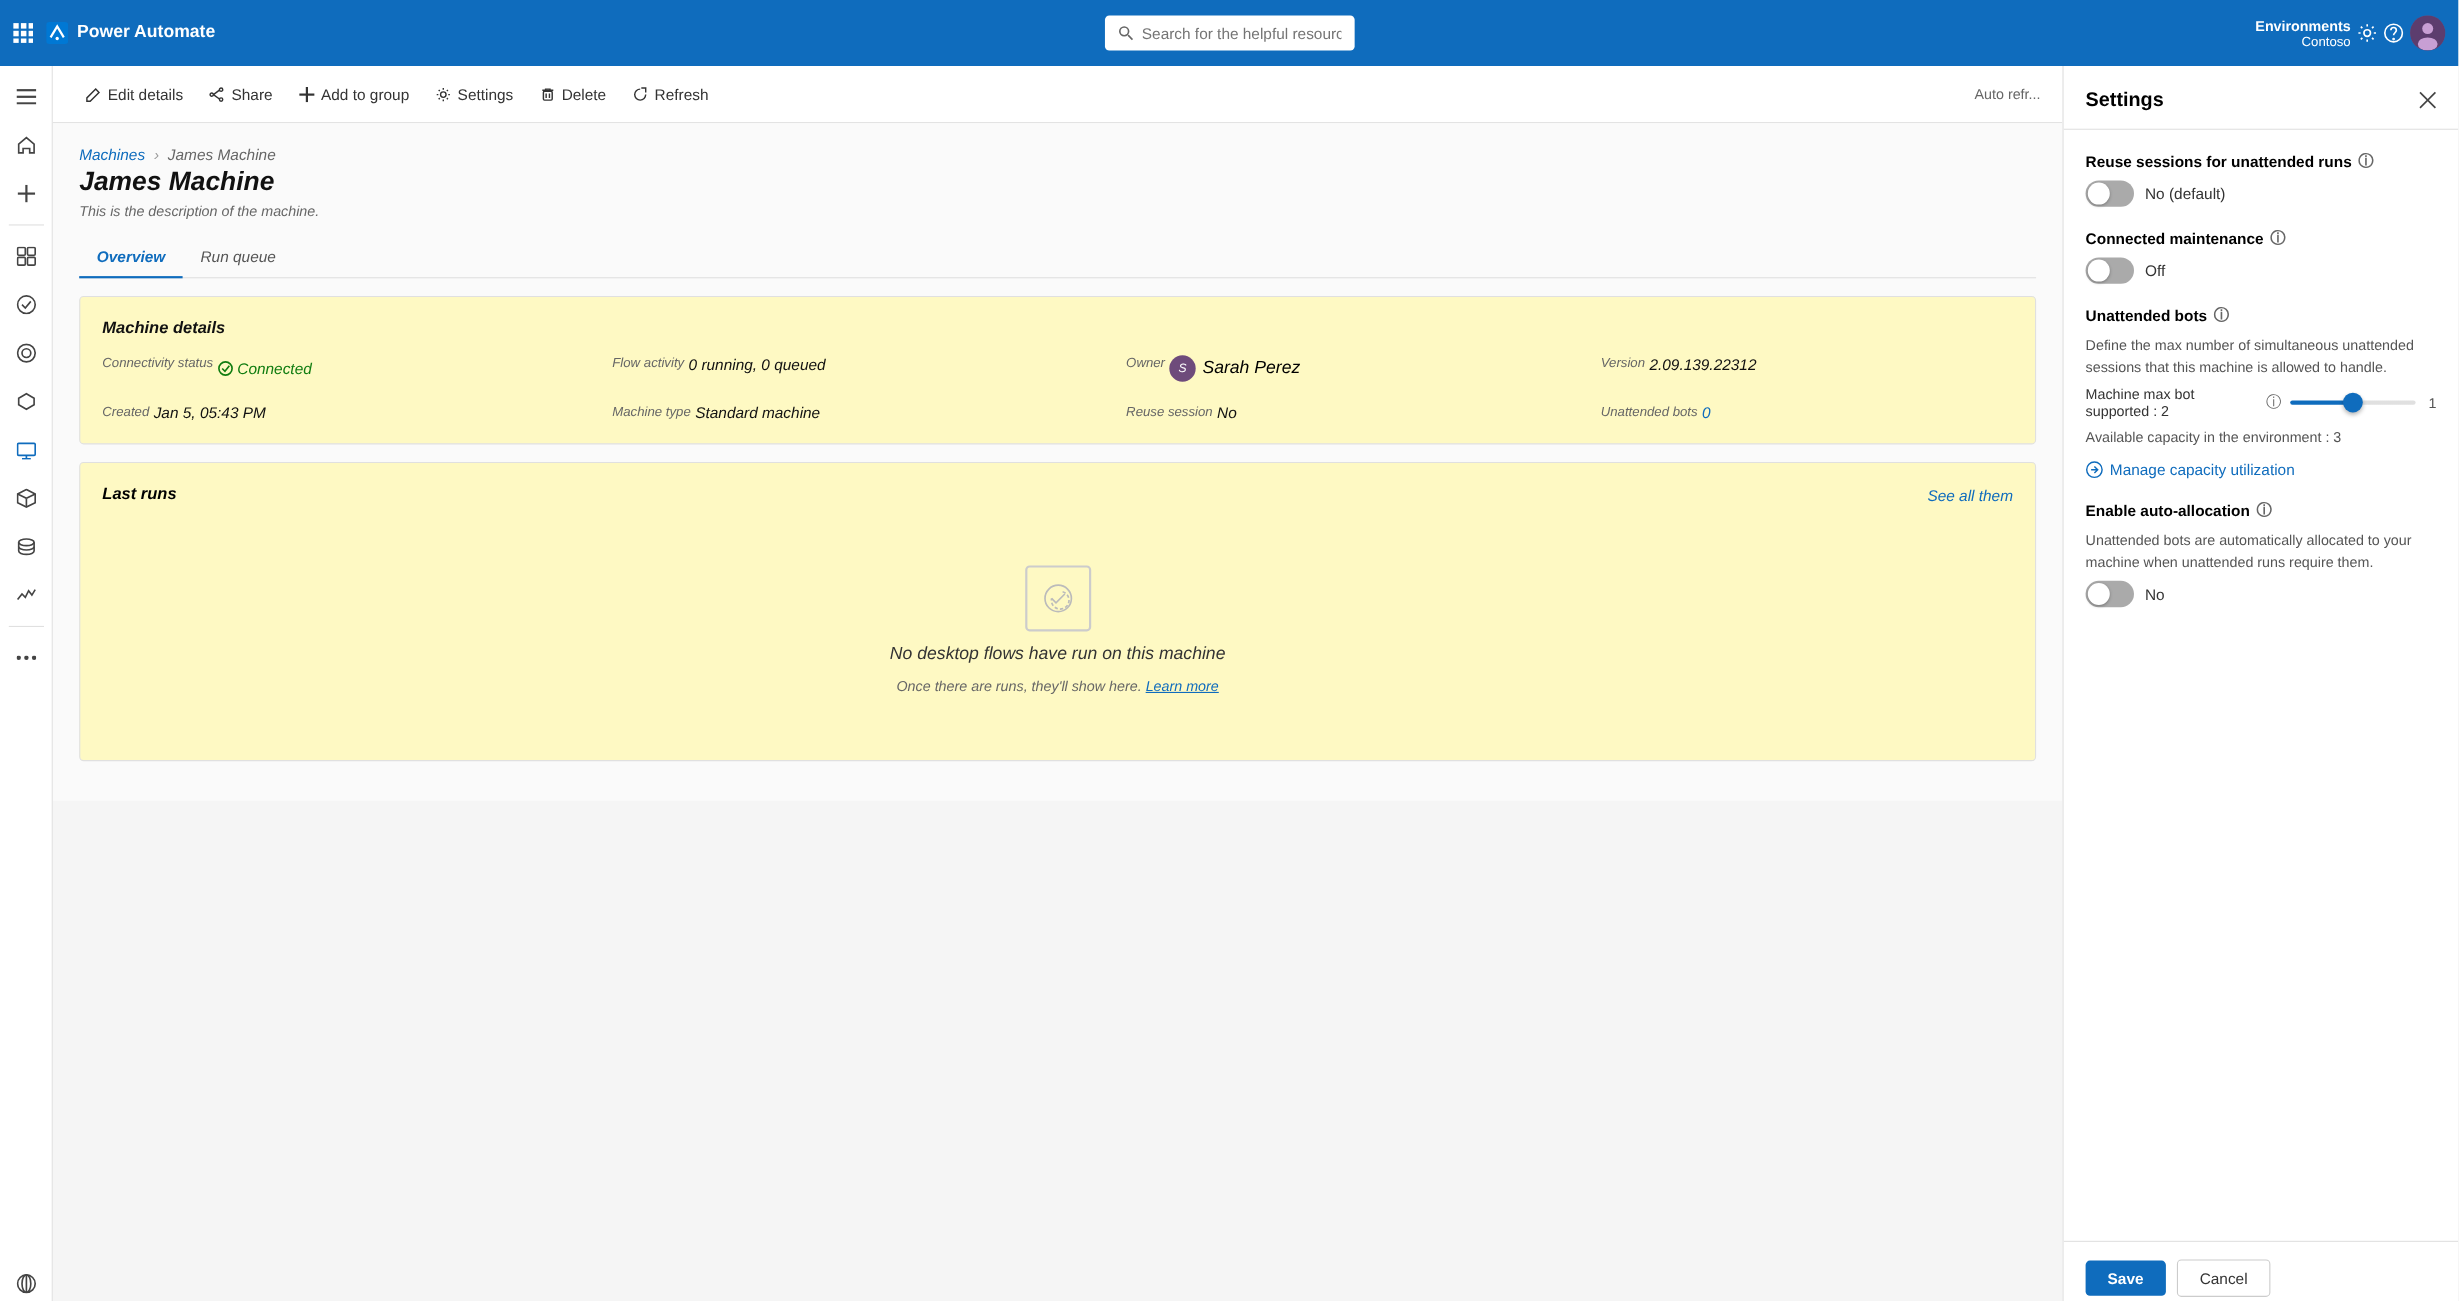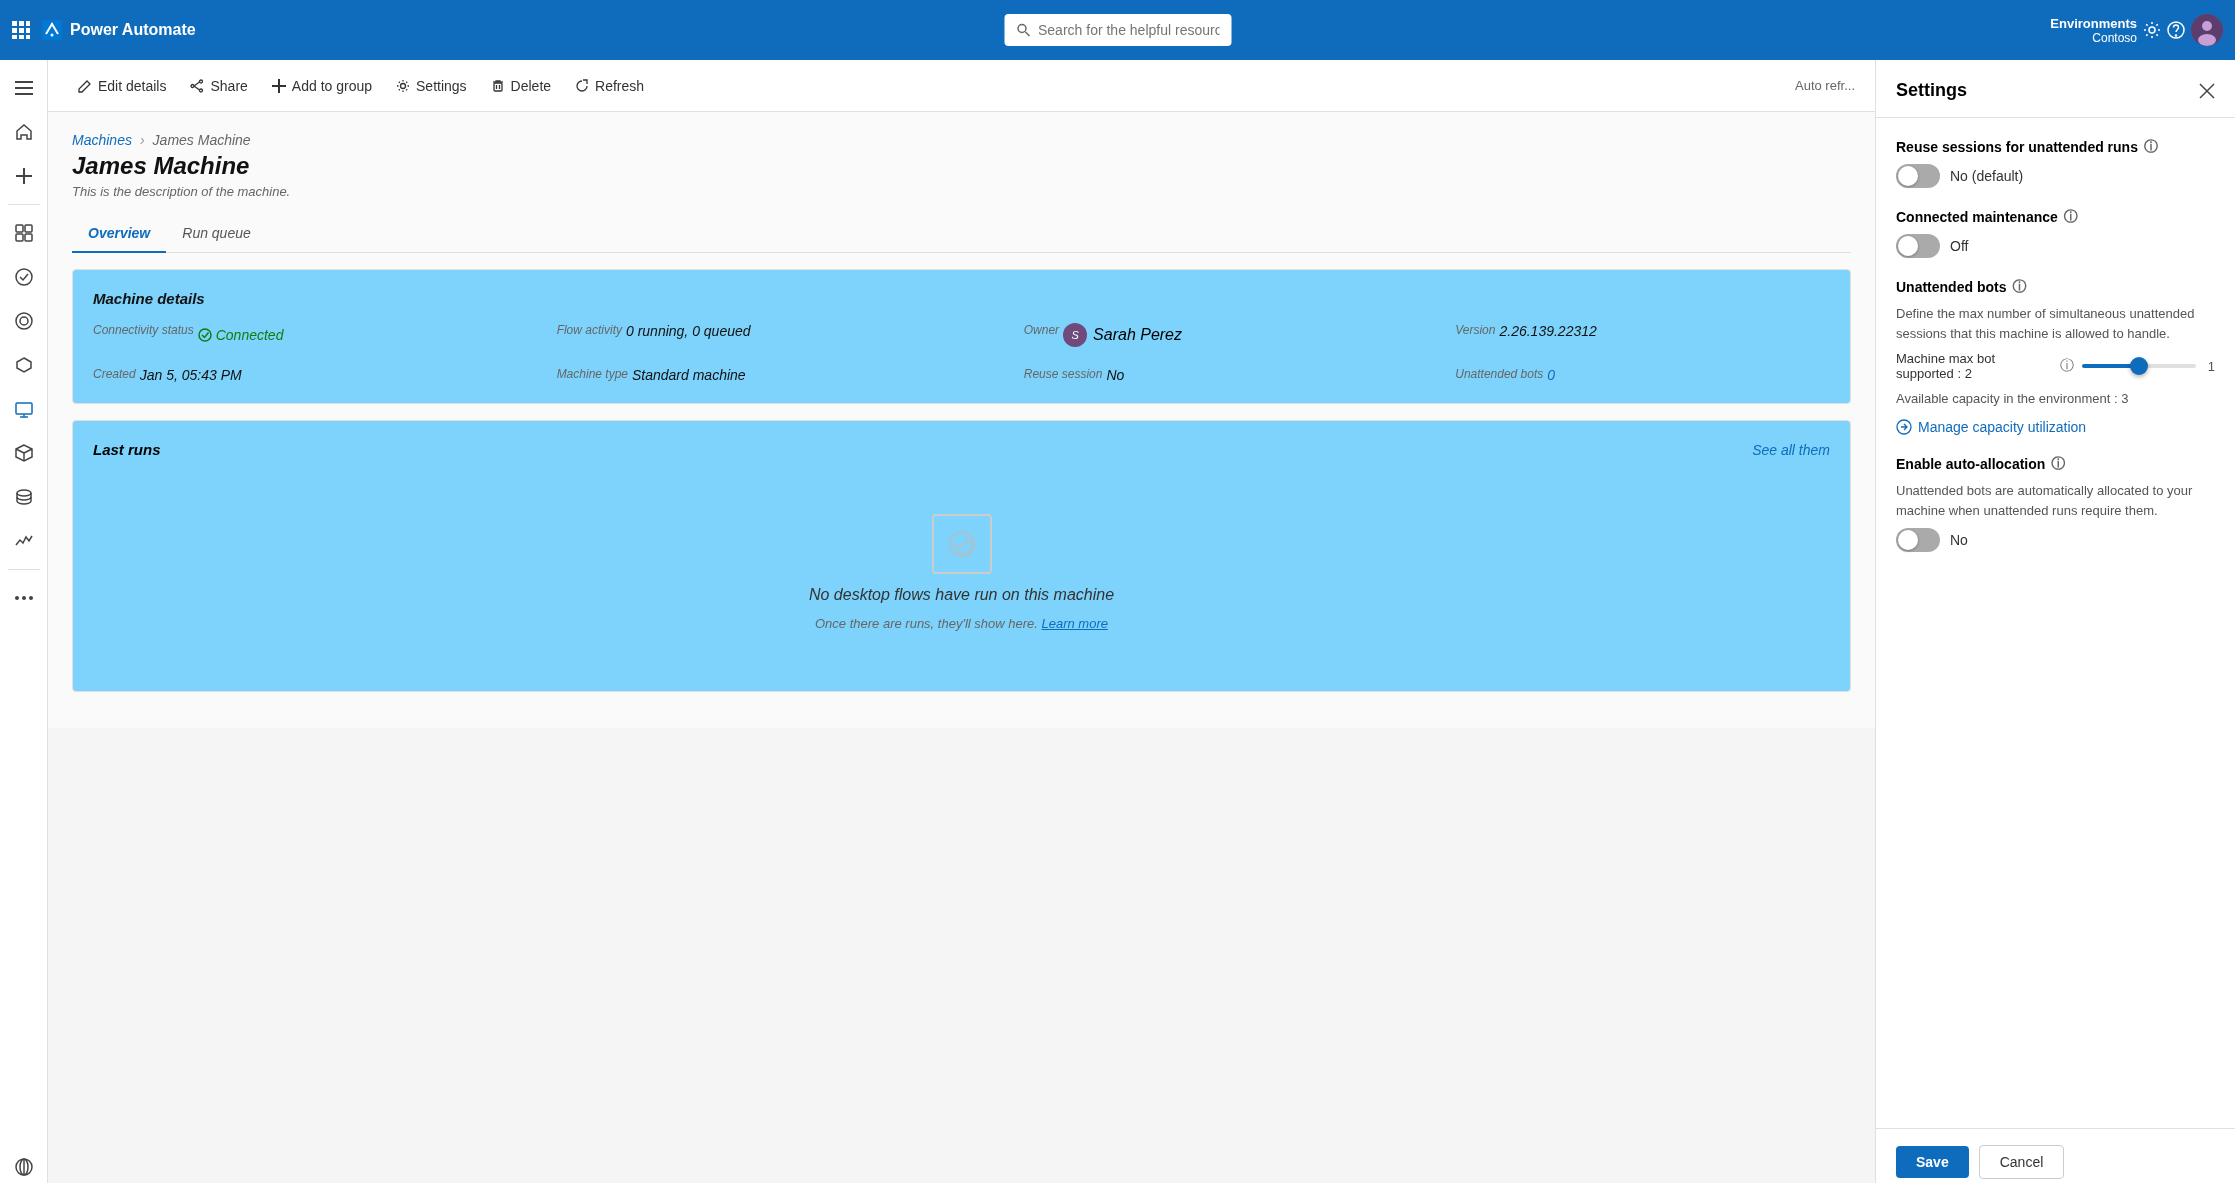--- a/index.html
+++ b/index.html
@@ -119,21 +119,21 @@
       font-size: 14px;
       cursor: pointer;
       color: #555;
       border-bottom: 2px solid transparent;
       margin-bottom: -1px;
     }
     .tab.active { color: #0f6cbd; border-bottom-color: #0f6cbd; font-weight: 600; }
 
     
     .card {
-      background: #7dd3fc;
+      background: #fef9c3;
       border: 1px solid #e0e0e0;
       border-radius: 4px;
       padding: 20px;
       margin-bottom: 16px;
     }
     .card-title { font-size: 15px; font-weight: 600; color: #111; margin-bottom: 16px; }
 
     
     .details-grid { display: grid; grid-template-columns: repeat(4, auto); gap: 20px 40px; }
     .detail-item { display: flex; gap: 4px; }
@@ -536,21 +536,21 @@
             </div>
             <div class="detail-item">
               <span class="detail-label">Owner</span>
               <div class="owner-cell">
                 <div class="owner-avatar">S</div>
                 <span>Sarah Perez</span>
               </div>
             </div>
             <div class="detail-item">
               <span class="detail-label">Version</span>
-              <span class="detail-value">2.26.139.22312</span>
+              <span class="detail-value">2.09.139.22312</span>
             </div>
             <div class="detail-item">
               <span class="detail-label">Created</span>
               <span class="detail-value">Jan 5, 05:43 PM</span>
             </div>
             <div class="detail-item">
               <span class="detail-label">Machine type</span>
               <span class="detail-value">Standard machine</span>
             </div>
             <div class="detail-item">

